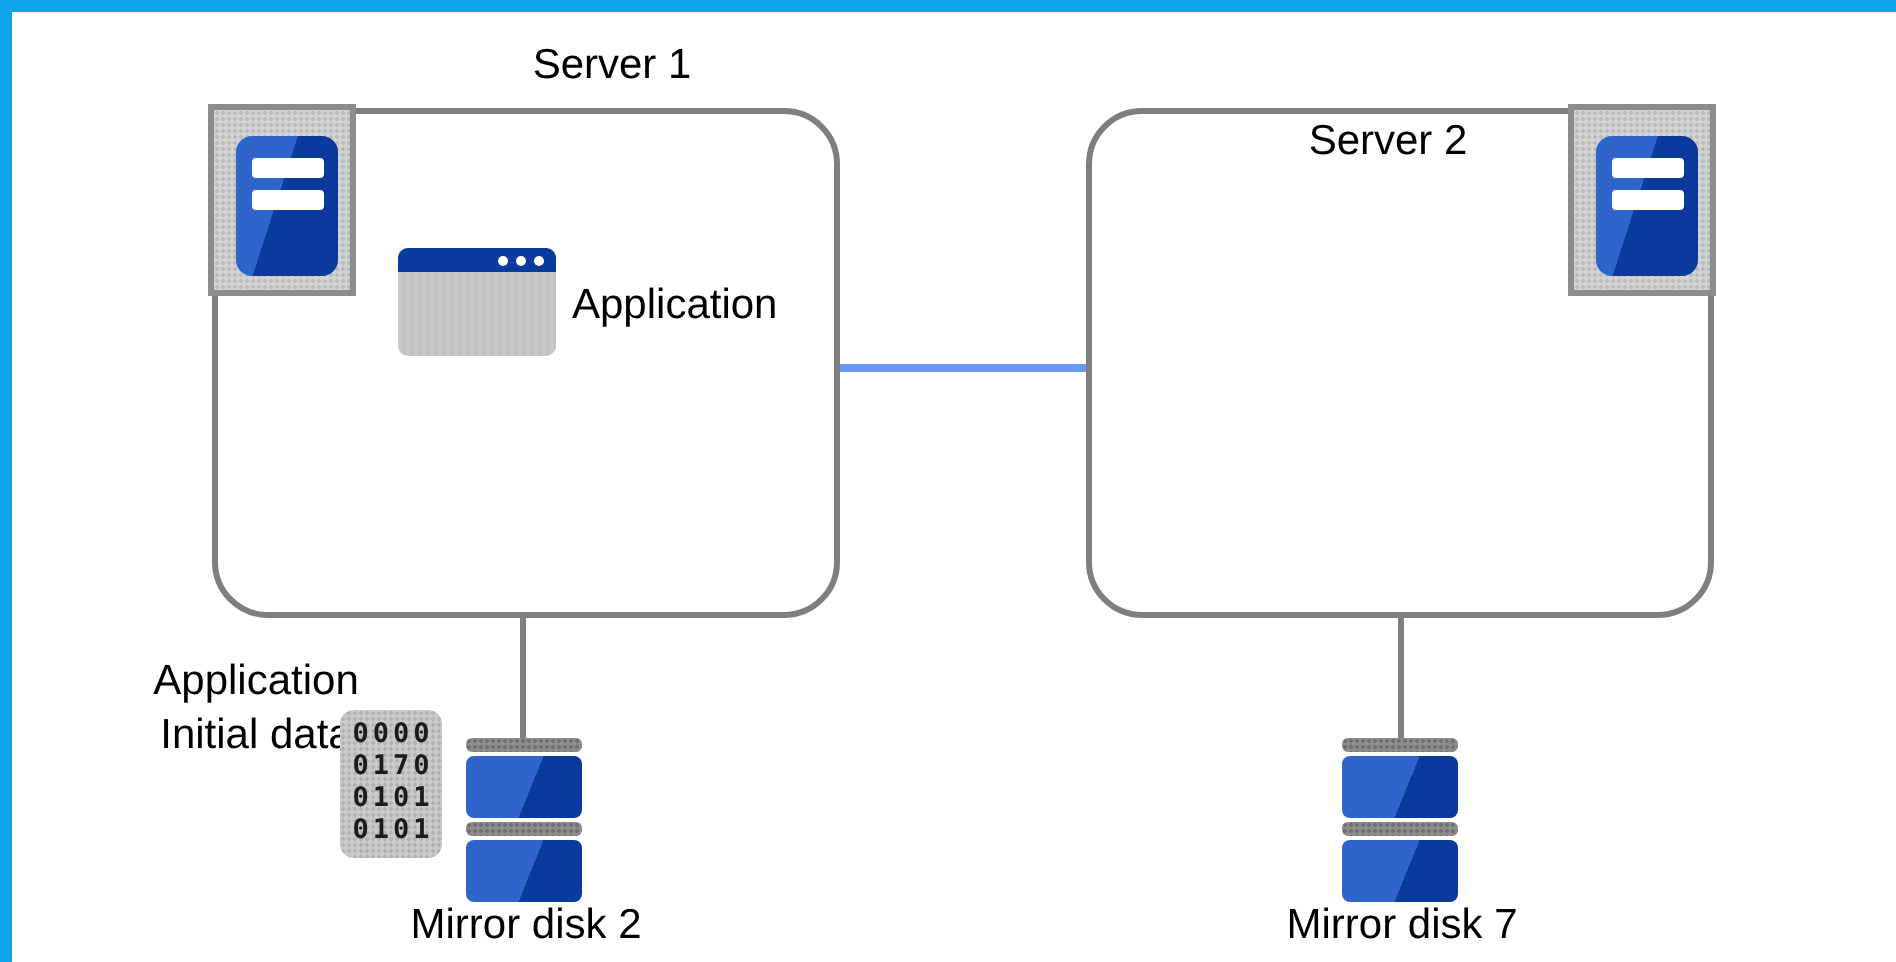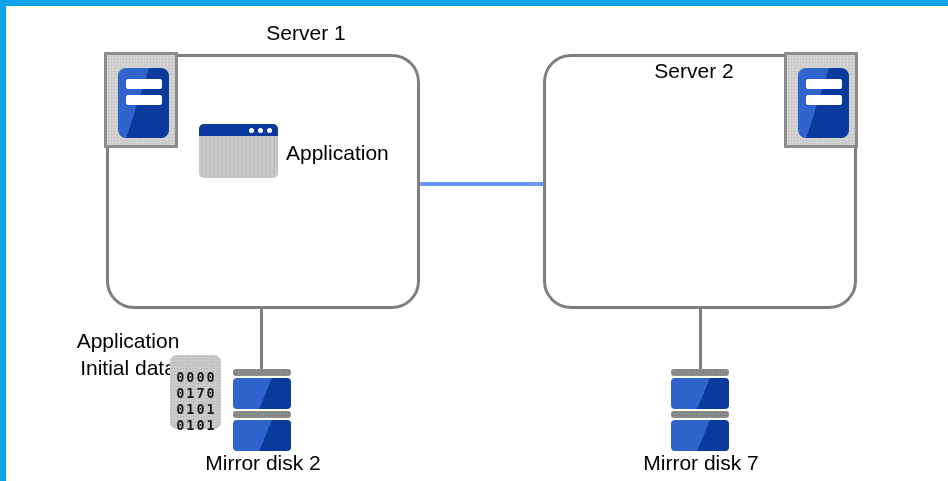--- a/index.html
+++ b/index.html
@@ -86,21 +86,21 @@
     height:31px;border-radius:4px;margin-bottom:2px;
     background:linear-gradient(112deg,var(--blue_light,#2f64cd) 55%,var(--blue_dark,#0a3a9b) 55%);
   }
 
   
   .binary-icon{
     position:absolute;left:164px;top:349px;width:51px;height:74px;
     background:var(--binary_bg,#c9c9c9);border-radius:7px;
     background-image:radial-gradient(rgba(130,130,130,.30) 1px,transparent 1px);
     background-size:3px 3px;
-    box-sizing:border-box;padding-top:14px;text-align:center;
+    box-sizing:border-box;padding-top:4px;text-align:center;
   }
   .binary-row{
     font-family:"DejaVu Sans Mono",monospace;font-weight:bold;font-size:13.5px;
     line-height:16px;letter-spacing:2px;color:#1b1b1b;white-space:nowrap;
     text-indent:2px;
   }
 
   
   #server1-label{left:300px;top:15px;}
   #server2-label{left:688px;top:15px;margin-top:38px;}

